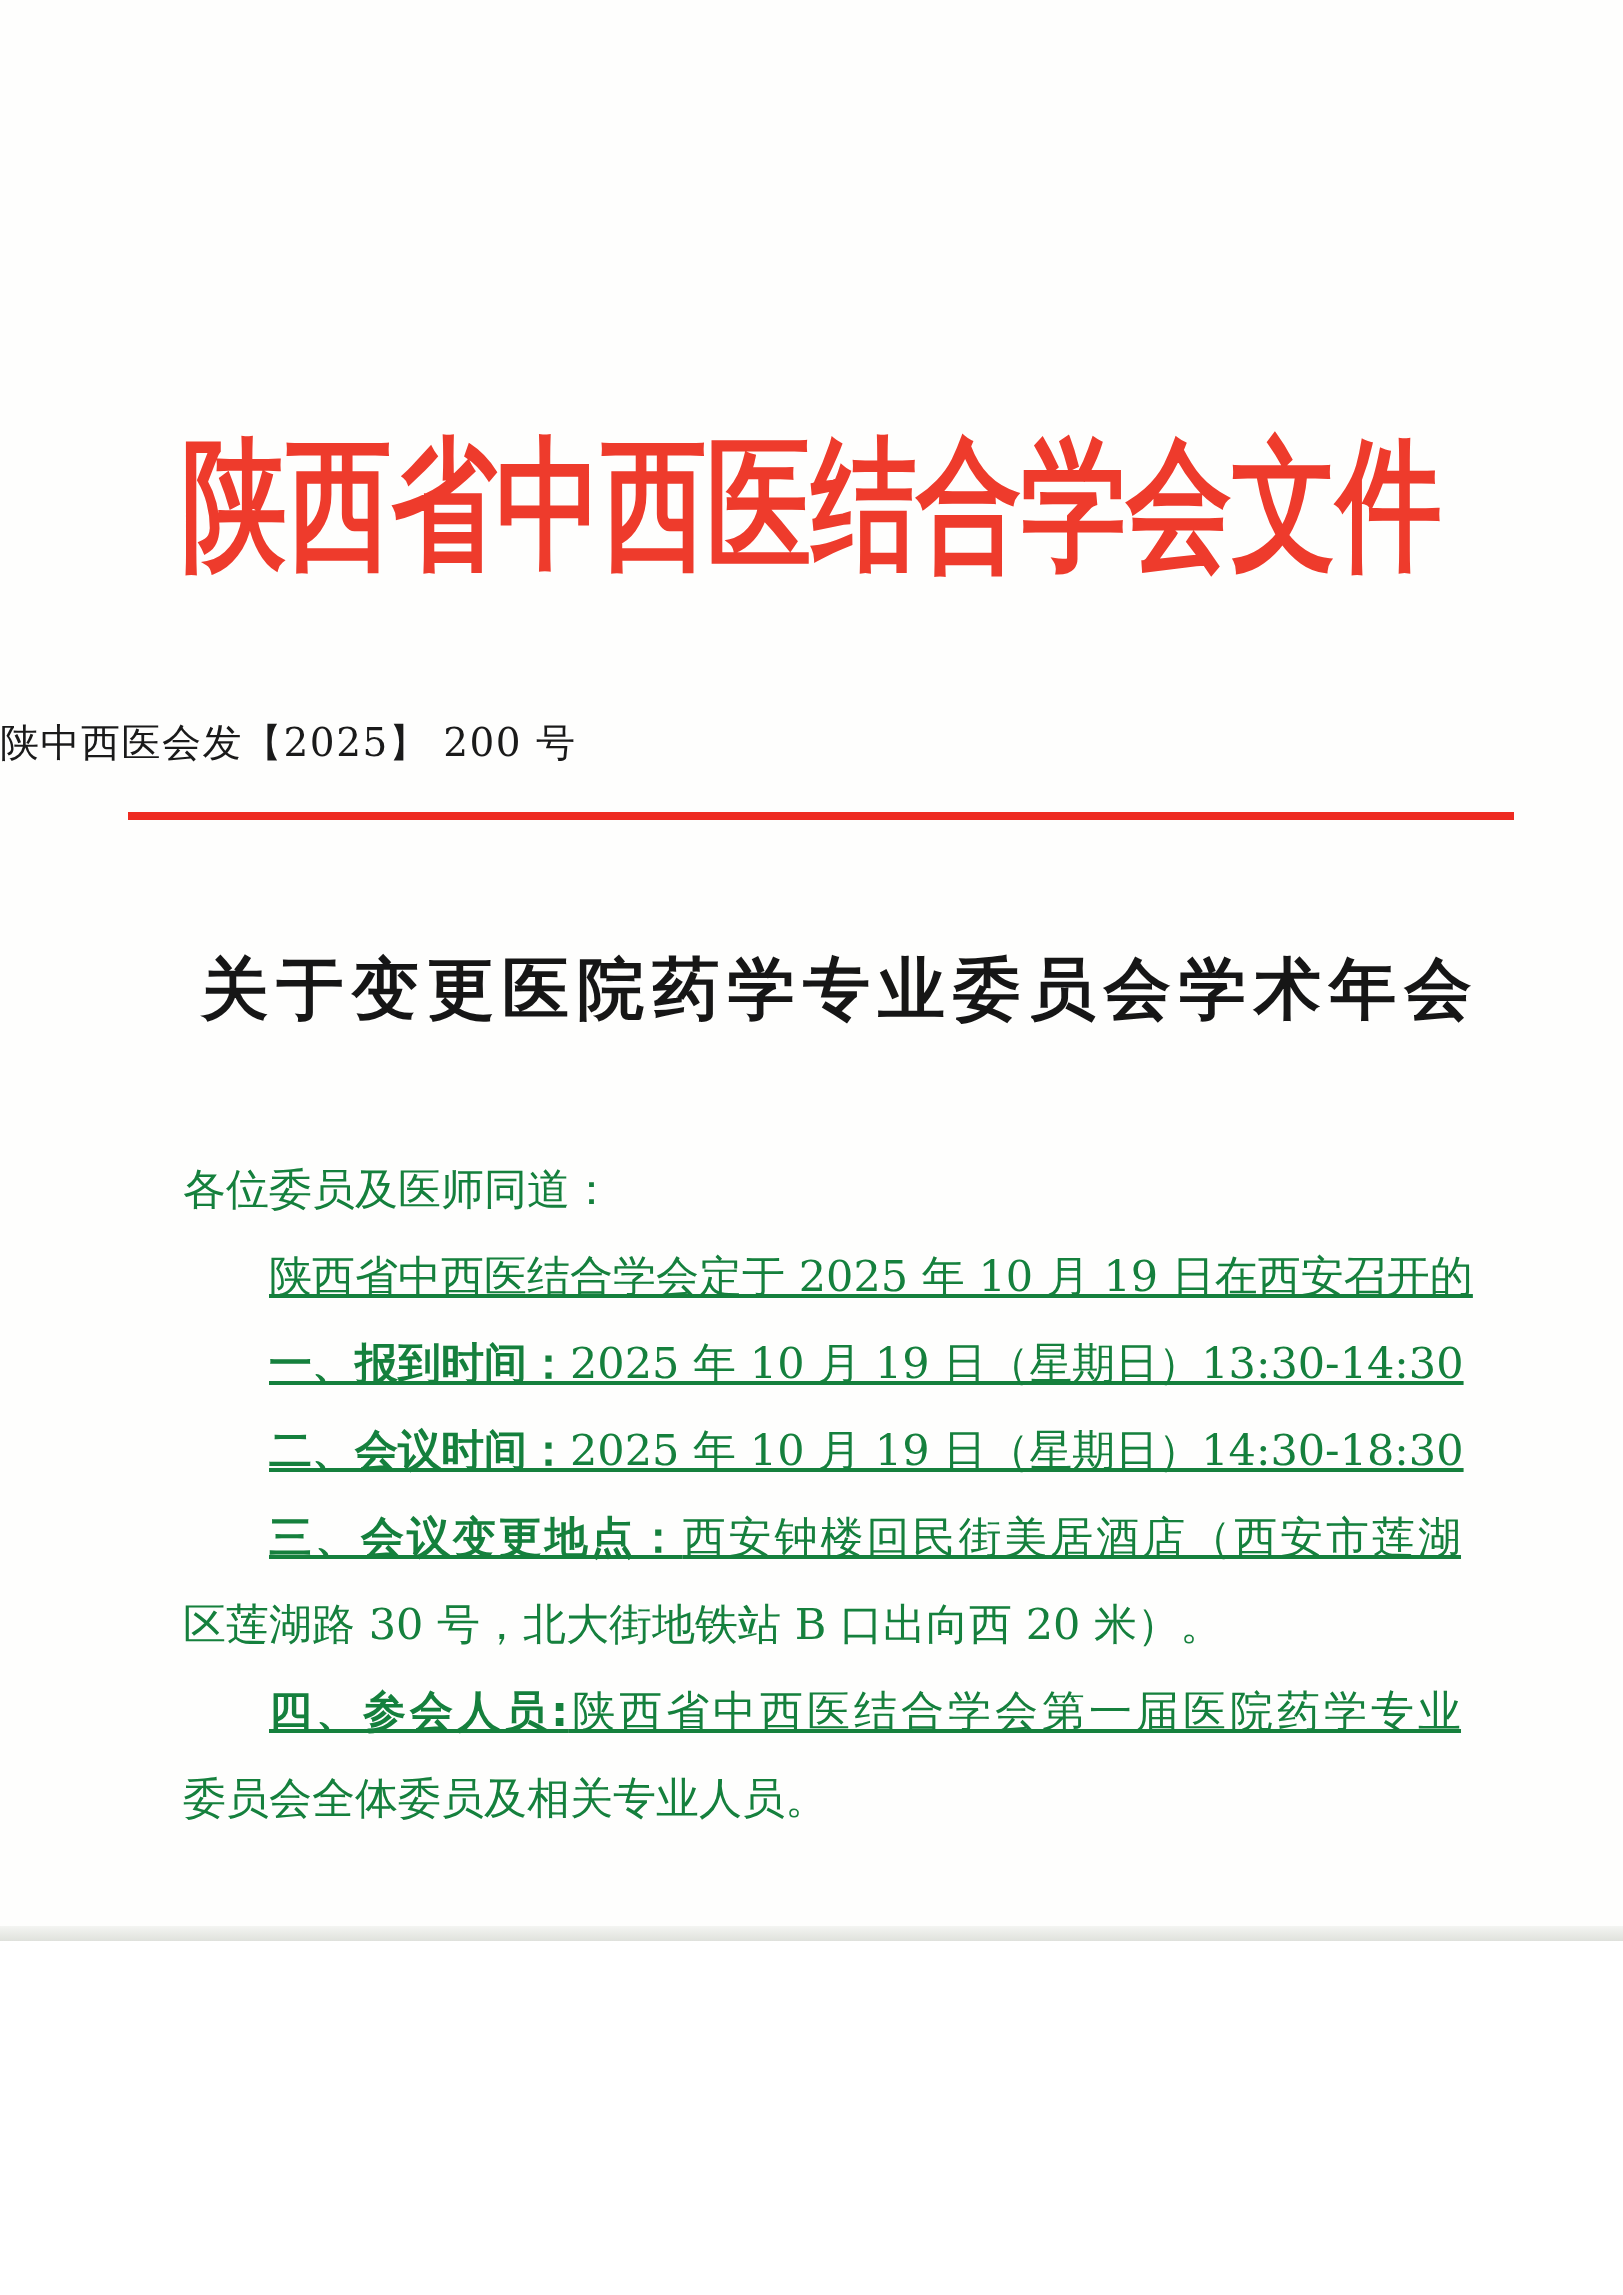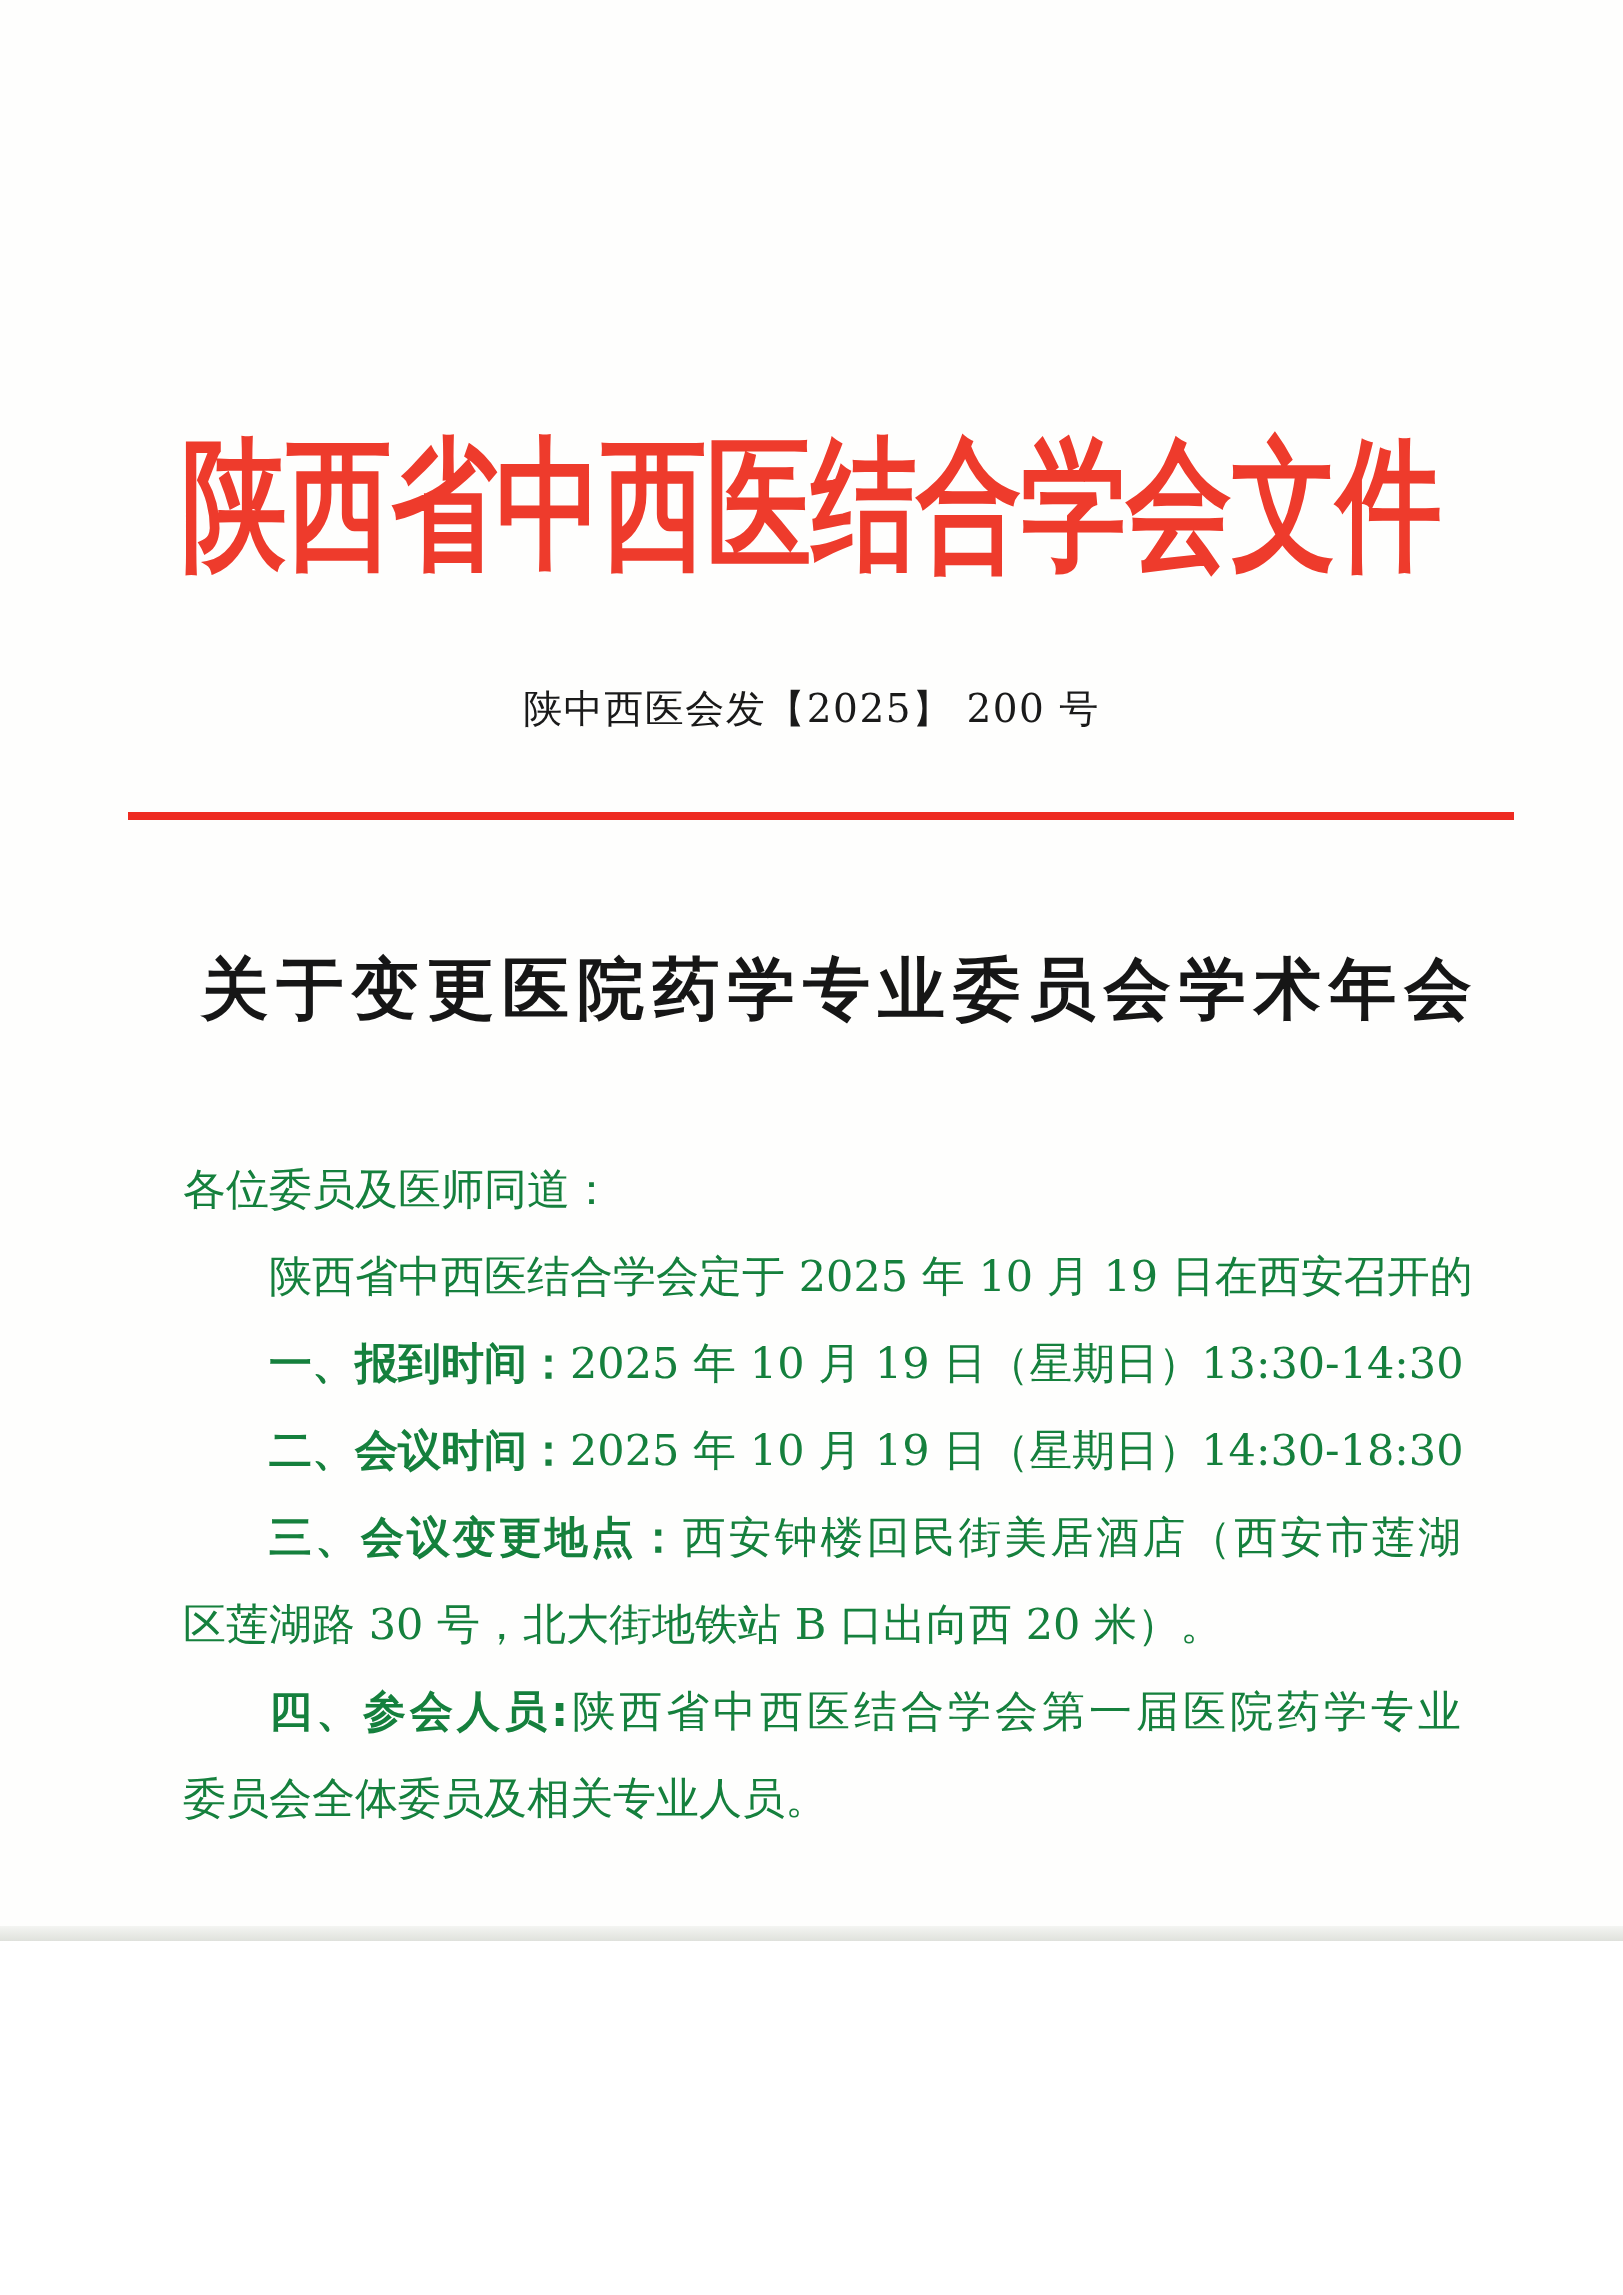--- a/index.html
+++ b/index.html
@@ -26,24 +26,24 @@
     white-space: nowrap;
     color: var(--red-text, #ee3b2c);
     transform: scaleY(1.36);
     transform-origin: top center;
     line-height: 1;
   }
 
   
   .doc-number {
     position: absolute;
-    top: 689px;
+    top: 723px;
     left: 0;
     width: 100%;
-    text-align: center;
+    text-align: left;
     font-size: 39px;
     letter-spacing: 1.5px;
     color: #1a1a1a;
     line-height: 1;
     white-space: nowrap;
   }
 
   
   .red-divider {
     position: absolute;
@@ -74,21 +74,21 @@
   .body-text {
     position: absolute;
     top: 1146px;
     left: 163px;
     width: 1298px;
     font-size: 43px;
     line-height: 87px;
     color: #15803d;
   }
   .line { white-space: nowrap; }
-  .line.indent { padding-left: 86px; }
+  .line.indent { padding-left: 86px; text-decoration: underline; }
   .line.fill {
     text-align: justify;
     text-align-last: justify;
   }
   .line .lbl {
     font-weight: bold;
     font-family: "DejaVu Sans", "Liberation Sans", sans-serif;
     margin-left: 20px;
   }
 

